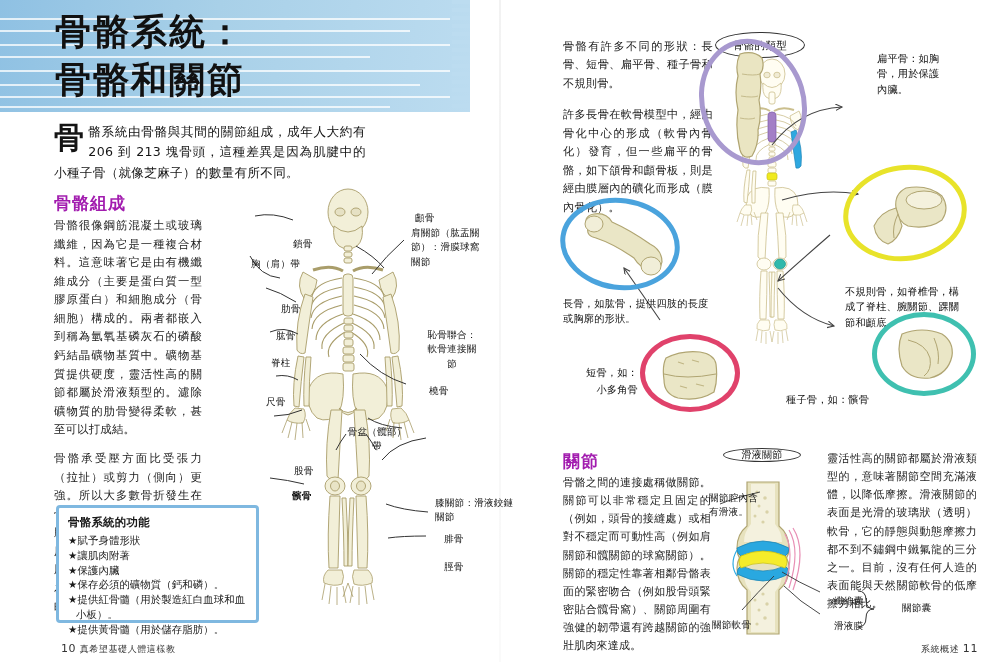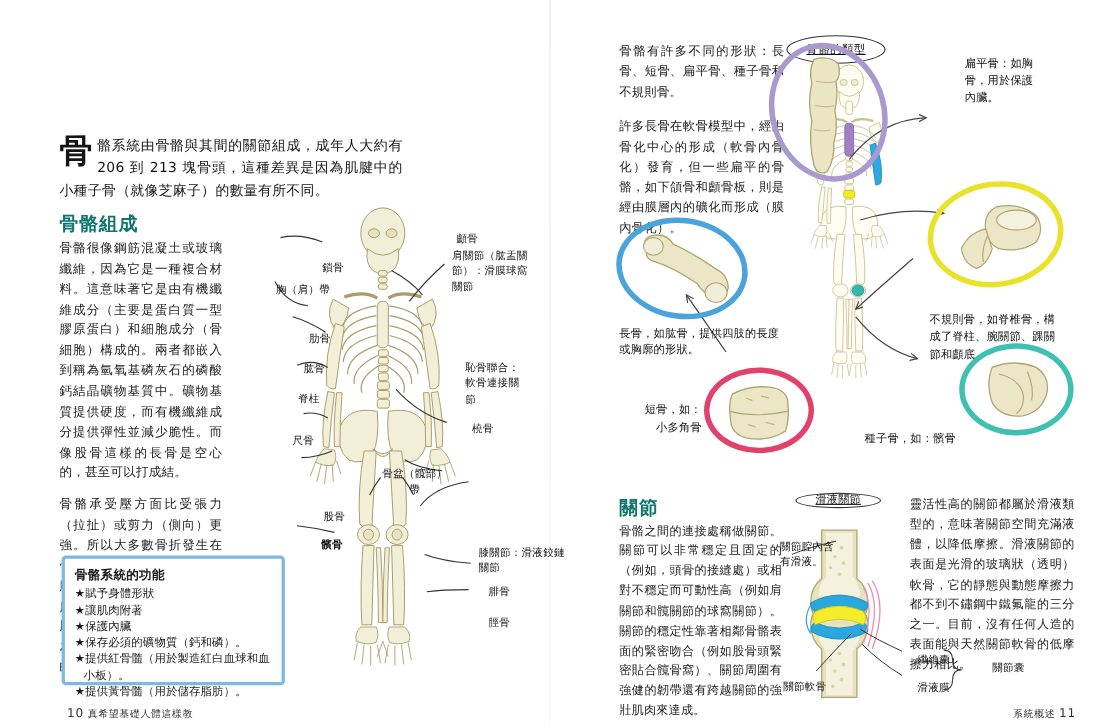--- a/index.html
+++ b/index.html
@@ -39,21 +39,21 @@
     position:absolute;left:54px;top:122px;width:312px;
     font-size:12.6px;line-height:1.62;letter-spacing:.3px;color:#141414;
     text-align:justify;
   }
   .dropcap{
     float:left;font-size:30px;line-height:27px;font-weight:700;
     margin:2px 4px 0 0;
   }
   h2.sec{
     position:absolute;font-size:17px;font-weight:700;letter-spacing:1px;
-    margin:0;color:#0f766e;
+    margin:0;color:#a21caf;
   }
   .body-col{
     position:absolute;font-size:11.4px;line-height:1.63;letter-spacing:.2px;
     text-align:justify;color:#1b1b1b;
   }
   .body-col p{margin:0 0 10px 0;}
 
   
   .funcbox{
     position:absolute;left:56px;top:505px;width:203px;height:118px;
@@ -65,21 +65,21 @@
   .funcbox li{
     font-size:10.4px;line-height:1.42;letter-spacing:.1px;
     text-indent:-8px;padding-left:8px;
   }
 
   
   .bubble{
     position:absolute;border:1.4px solid #333;border-radius:50%;
     background:#fff;display:flex;align-items:center;justify-content:center;
     text-align:center;font-size:10px;line-height:1.35;letter-spacing:.3px;
-    color:#111;box-sizing:border-box;text-decoration:underline;
+    color:#111;box-sizing:border-box;
   }
 
   
   .skeleton-wrap{position:absolute;left:243px;top:186px;width:210px;height:448px;}
   .lbl{
     position:absolute;font-size:9.6px;line-height:1.35;letter-spacing:.2px;
     color:#111;white-space:nowrap;margin-left:23px;
   }
   .lbl.w{white-space:normal;}
 
@@ -103,29 +103,46 @@
   .spine{
     position:absolute;left:499px;top:0;width:2px;height:662px;
     background:linear-gradient(to bottom,rgba(0,0,0,.05),rgba(0,0,0,.02));
   }
 </style>
 </head>
 <body>
 
 <div class="page">
 
+  <div class="banner">
+    <div class="stripes">
+      <i style="top:18px;width:470px"></i>
+      <i style="top:30px;width:430px"></i>
+      <i style="top:44px;width:470px"></i>
+      <i style="top:56px;width:390px"></i>
+      <i style="top:70px;width:470px"></i>
+      <i style="top:84px;width:440px"></i>
+      <i style="top:96px;width:470px"></i>
+      <i style="top:106px;width:410px"></i>
+    </div>
+    <div class="banner-jag"></div>
+    <div class="banner-title">
+      <div>骨骼系統：</div>
+      <div>骨骼和關節</div>
+    </div>
+  </div>
 
   <div class="lead">
     <span class="dropcap">骨</span><span>骼系統由骨骼與其間的關節組成，成年人大約有 206 到 213 塊骨頭，這種差異是因為肌腱中的小種子骨（就像芝麻子）的數量有所不同。</span>
   </div>
 
   <h2 class="sec" style="left:54px;top:192px;">骨骼組成</h2>
 
   <div class="body-col" style="left:54px;top:216px;width:148px;">
-    <p>骨骼很像鋼筋混凝土或玻璃纖維，因為它是一種複合材料。這意味著它是由有機纖維成分（主要是蛋白質一型膠原蛋白）和細胞成分（骨細胞）構成的。兩者都嵌入到稱為氫氧基磷灰石的磷酸鈣結晶礦物基質中。礦物基質提供硬度，而有機纖維成分提供彈性並減少脆性。而像股骨這樣的長骨是空心的，甚至可以打成結。</p>
+    <p>骨骼很像鋼筋混凝土或玻璃纖維，因為它是一種複合材料。這意味著它是由有機纖維成分（主要是蛋白質一型膠原蛋白）和細胞成分（骨細胞）構成的。兩者都嵌入到稱為氫氧基磷灰石的磷酸鈣結晶礦物基質中。礦物基質提供硬度，靈活性高的關節都屬於滑液類型的。濾除礦物質的肋骨變得柔軟，甚至可以打成結。</p>
     <p>骨骼承受壓方面比受張力（拉扯）或剪力（側向）更強。所以大多數骨折發生在骨骼長軸垂直的施力上。大腿的股骨在受壓方面比同寬度的木材強四倍左右。而像股骨這樣的長骨是空心的，為了最大化地增加強度，同時儘量減輕重量。</p>
   </div>
 
   <div class="funcbox">
     <div class="ttl">骨骼系統的功能</div>
     <ul>
       <li>★賦予身體形狀</li>
       <li>★讓肌肉附著</li>
       <li>★保護內臟</li>
       <li>★保存必須的礦物質（鈣和磷）。</li>
@@ -250,21 +267,21 @@
   <div class="lbl" style="left:258px;top:303px;">肋骨</div>
   <div class="lbl" style="left:253px;top:330px;">肱骨</div>
   <div class="lbl" style="left:248px;top:357px;">脊柱</div>
   <div class="lbl" style="left:243px;top:396px;">尺骨</div>
   <div class="lbl" style="left:271px;top:465px;">股骨</div>
   <div class="lbl" style="left:269px;top:490px;font-weight:bold;">髕骨</div>
 
   <div class="lbl w" style="left:322px;top:425px;width:64px;text-align:center;line-height:1.45;">骨盆（髖部）帶</div>
 
   <div class="lbl w" style="left:388px;top:226px;width:76px;line-height:1.5;">肩關節（肱盂關節）：滑膜球窩關節</div>
-  <div class="lbl w" style="left:400px;top:328px;width:58px;line-height:1.5;">恥骨聯合：軟骨連接關節</div>
+  <div class="lbl w" style="left:400px;top:328px;width:58px;line-height:1.5;text-align:center;">恥骨聯合：軟骨連接關節</div>
   <div class="lbl" style="left:406px;top:385px;">橈骨</div>
   <div class="lbl w" style="left:412px;top:496px;width:80px;line-height:1.5;">膝關節：滑液鉸鏈關節</div>
   <div class="lbl" style="left:421px;top:533px;">腓骨</div>
   <div class="lbl" style="left:421px;top:561px;">脛骨</div>
 
   <div class="footer" style="left:30px;margin-left:31px;">
     <span class="pg">10</span>
     <span>真希望基礎人體這樣教</span>
   </div>
 

